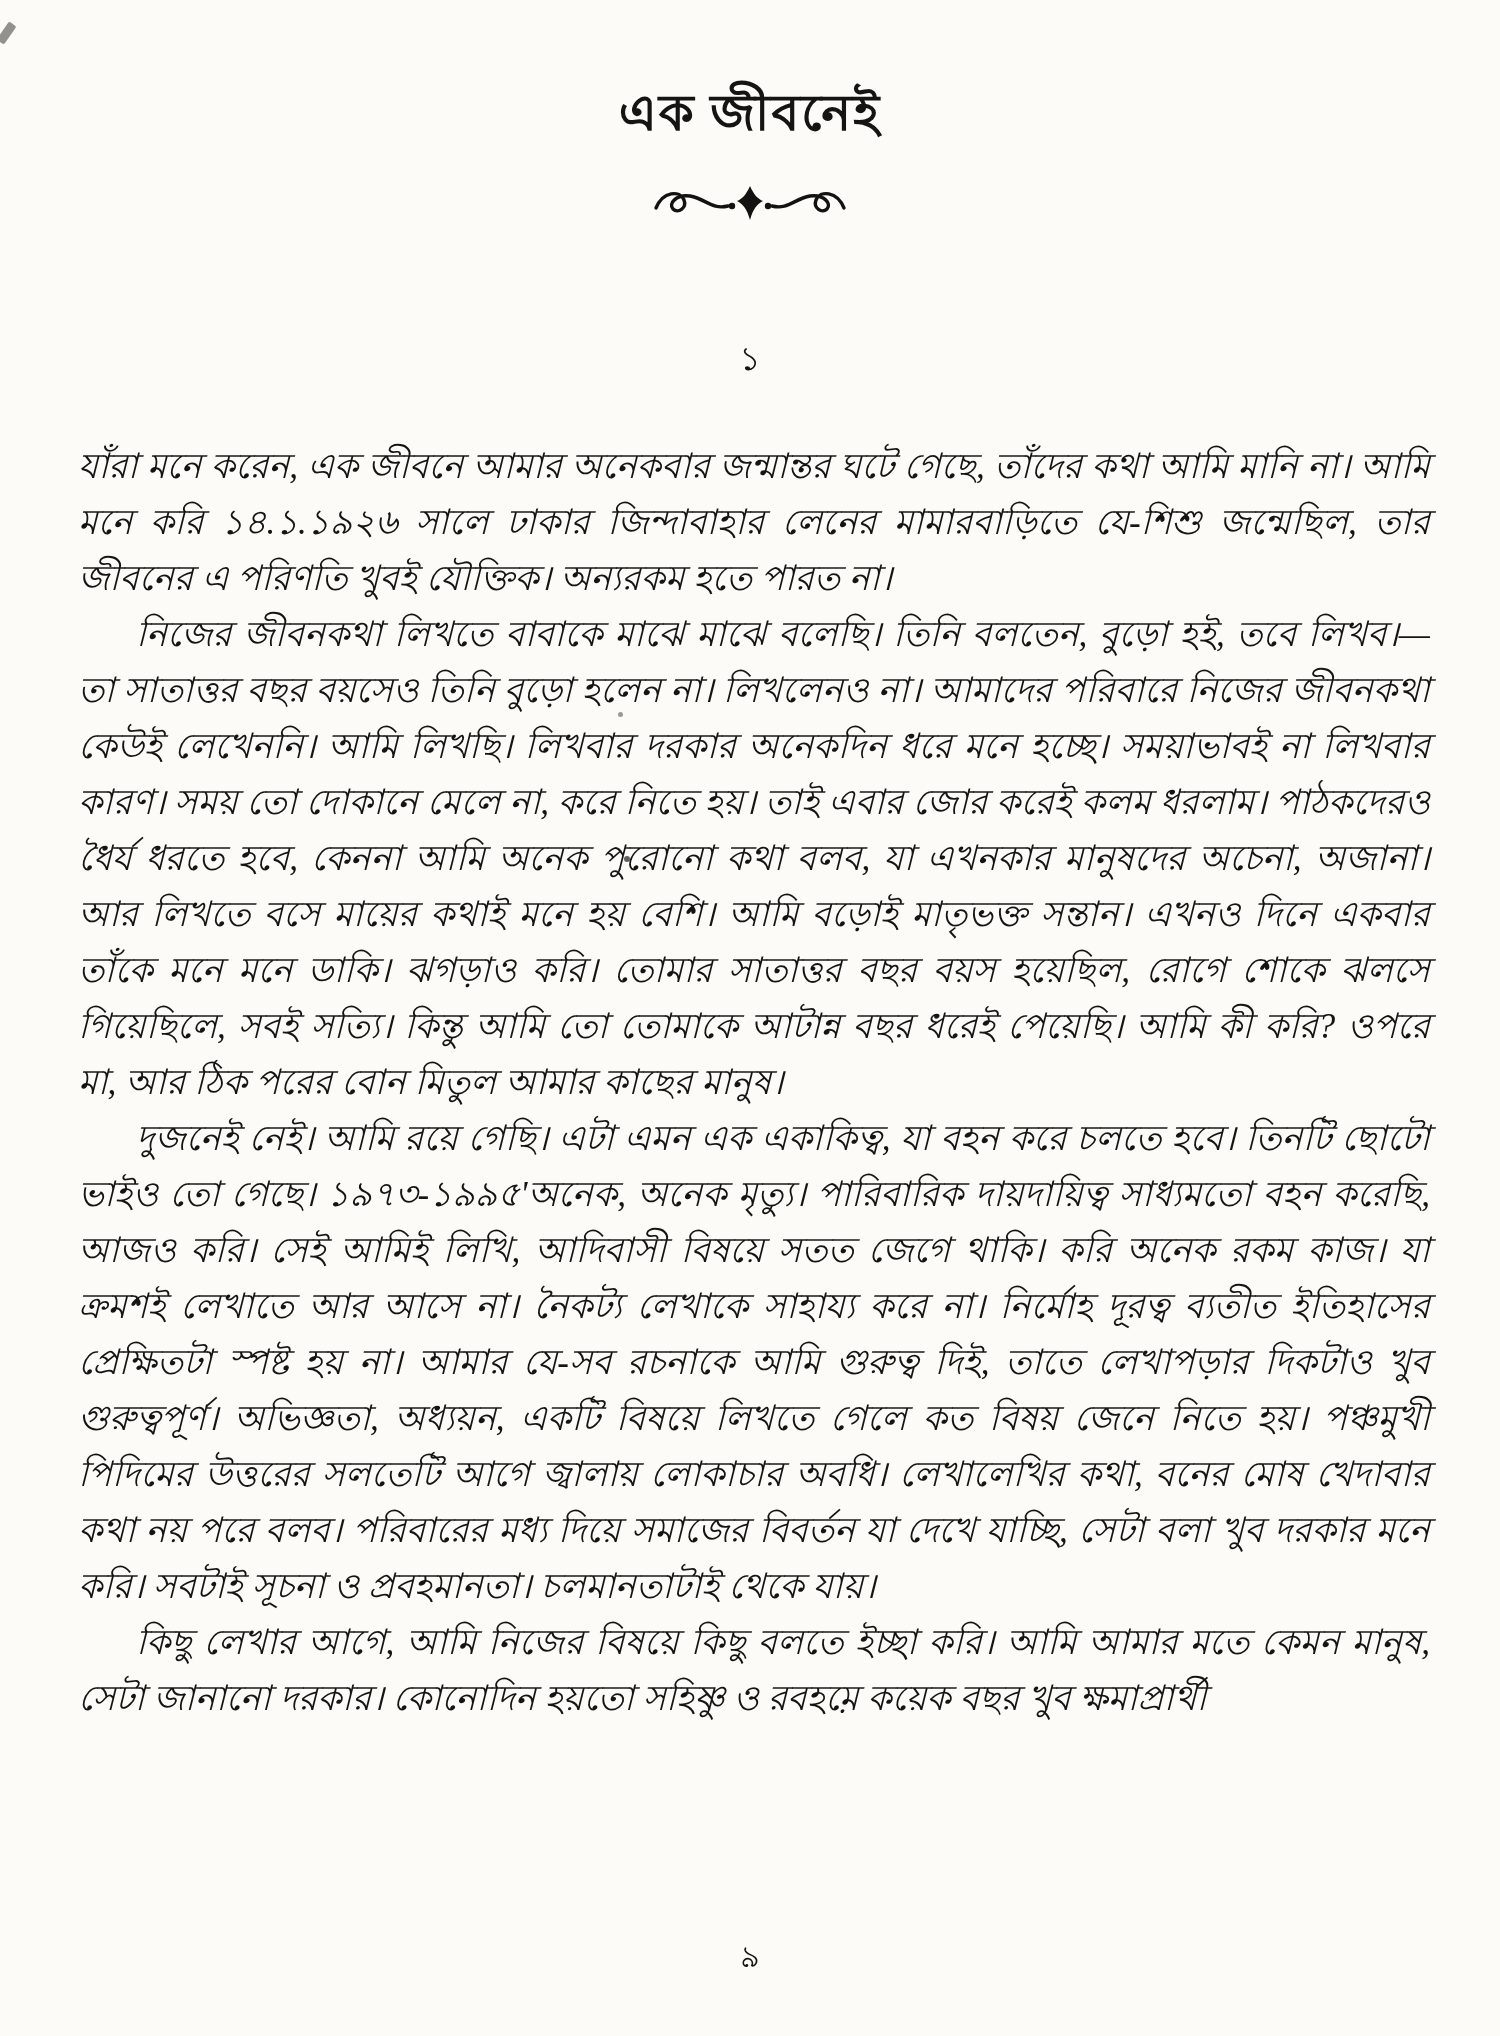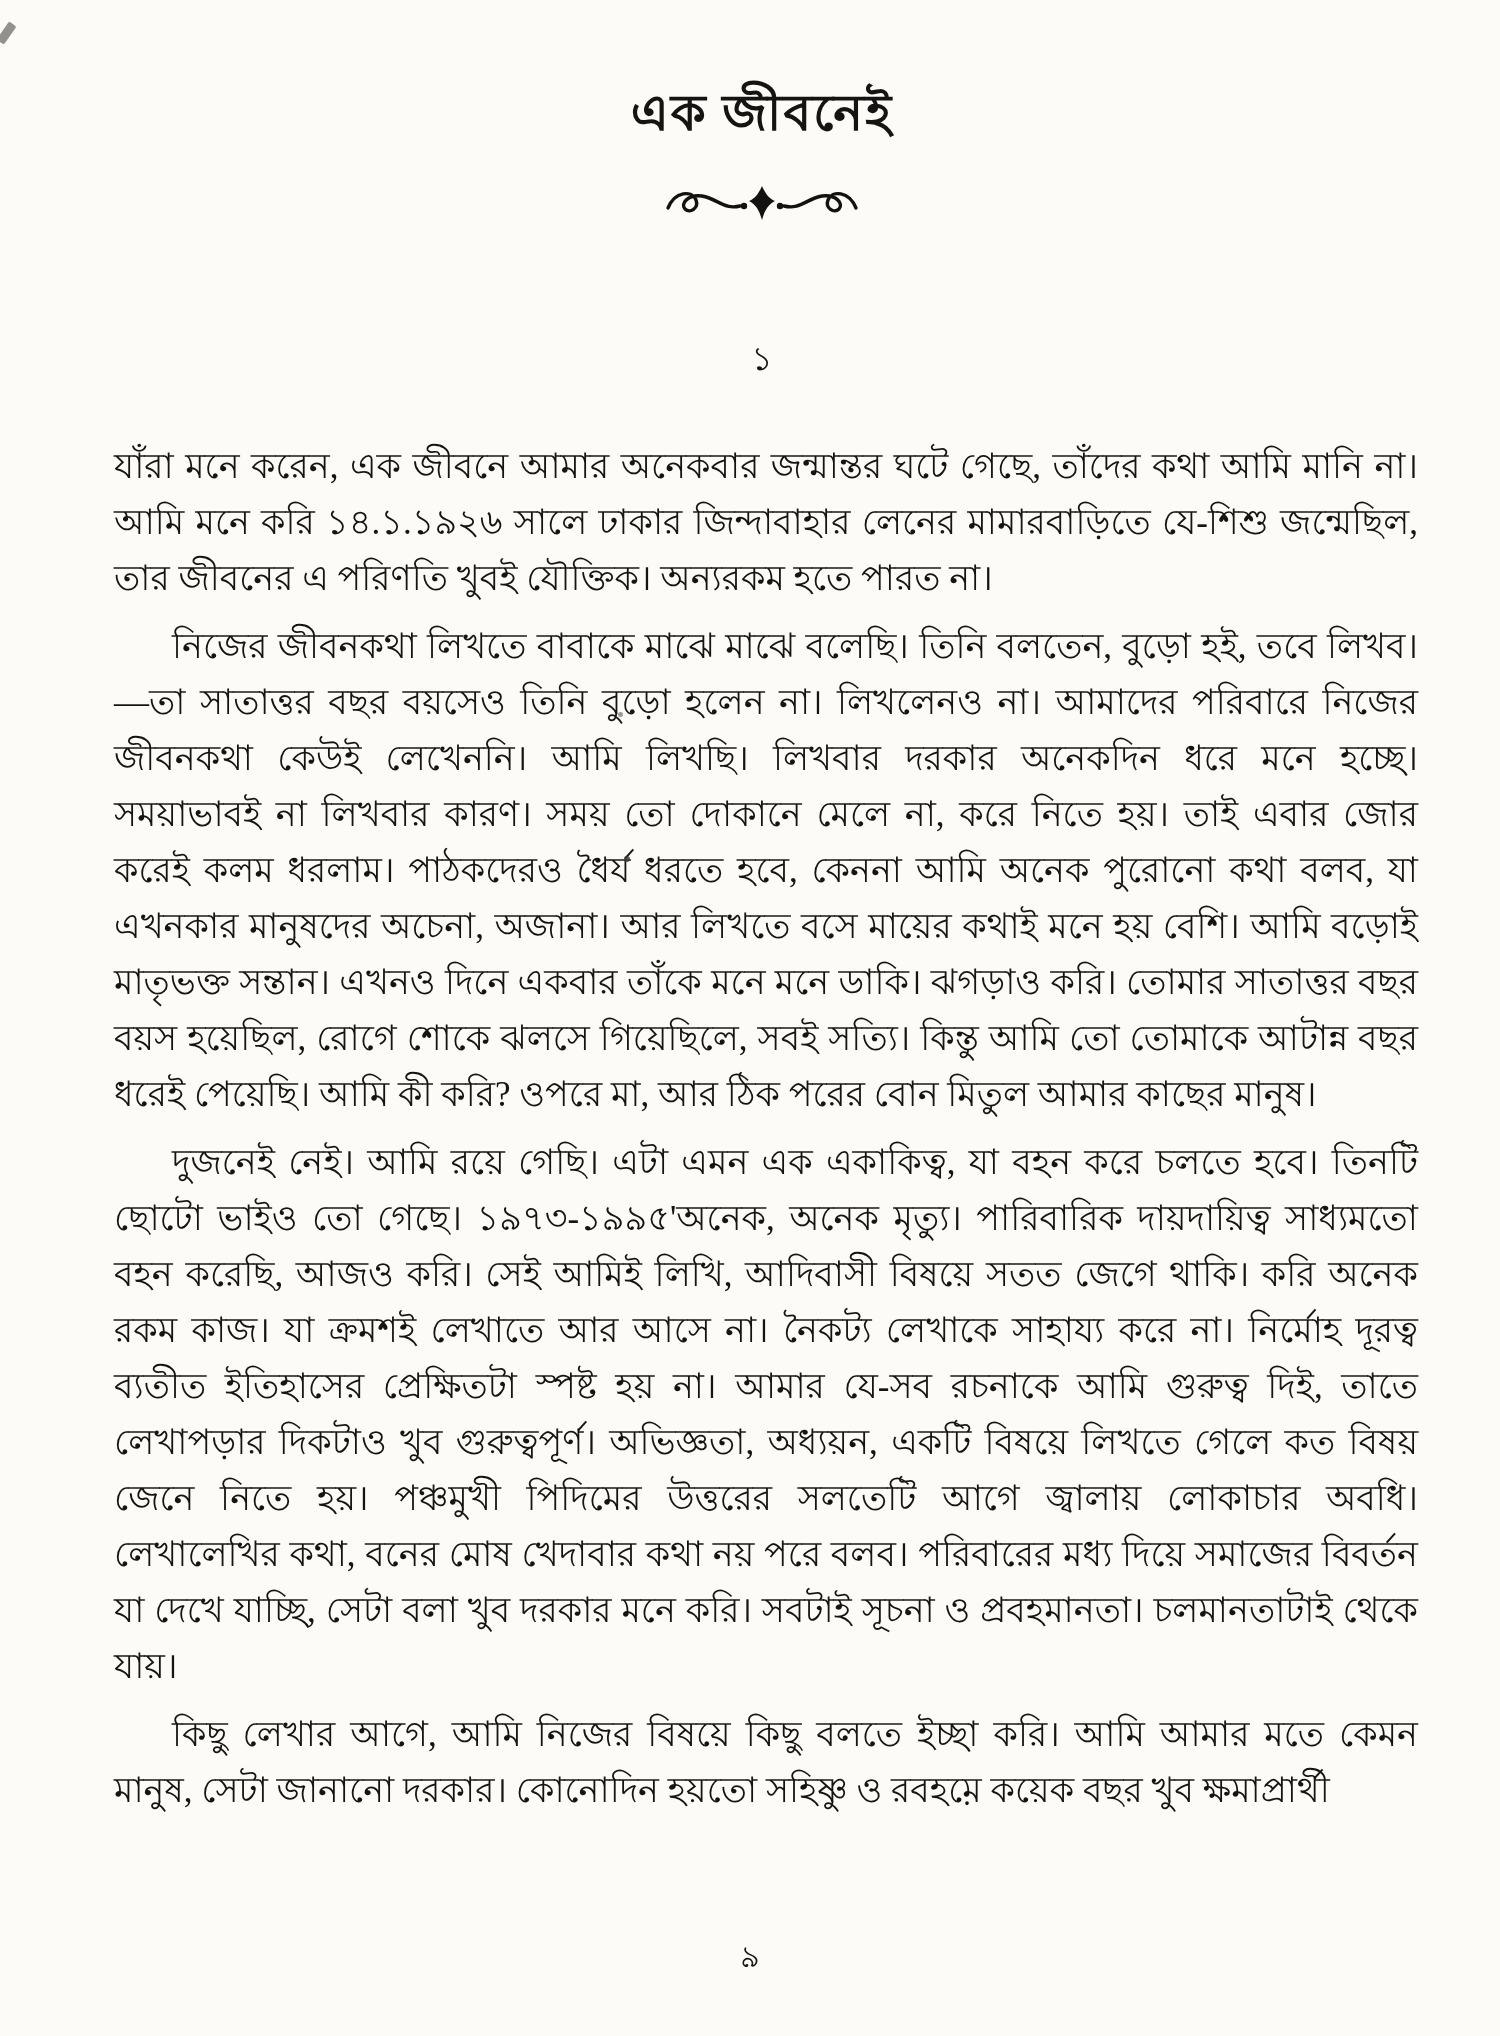--- a/index.html
+++ b/index.html
@@ -10,21 +10,20 @@
   .page {
     position: relative;
     width: 1500px;
     height: 2036px;
     margin: 0 auto;
     background: #fcfbf7;
     color: #161412;
     font-family: "Liberation Serif", serif;
     box-sizing: border-box;
     overflow: hidden;
-    padding-left: 24px;
   }
   .chapter-title {
     margin: 0;
     padding-top: 86px;
     text-align: center;
     font-size: 50px;
     font-weight: 700;
     letter-spacing: 2px;
     line-height: 1.1;
   }
@@ -40,22 +39,23 @@
     font-weight: 400;
   }
   .body-text {
     margin: 50px 70px 0 78px;
     font-size: 35px;
     line-height: 56px;
     text-align: justify;
     text-justify: inter-word;
   }
   .para {
-    margin: 12px;
+    margin: 0;
     text-indent: 58px;
+    font-style: italic;
   }
   .para.first {
     text-indent: 0;
   }
   .page-number {
     position: absolute;
     bottom: 52px;
     left: 0;
     right: 0;
     text-align: center;

